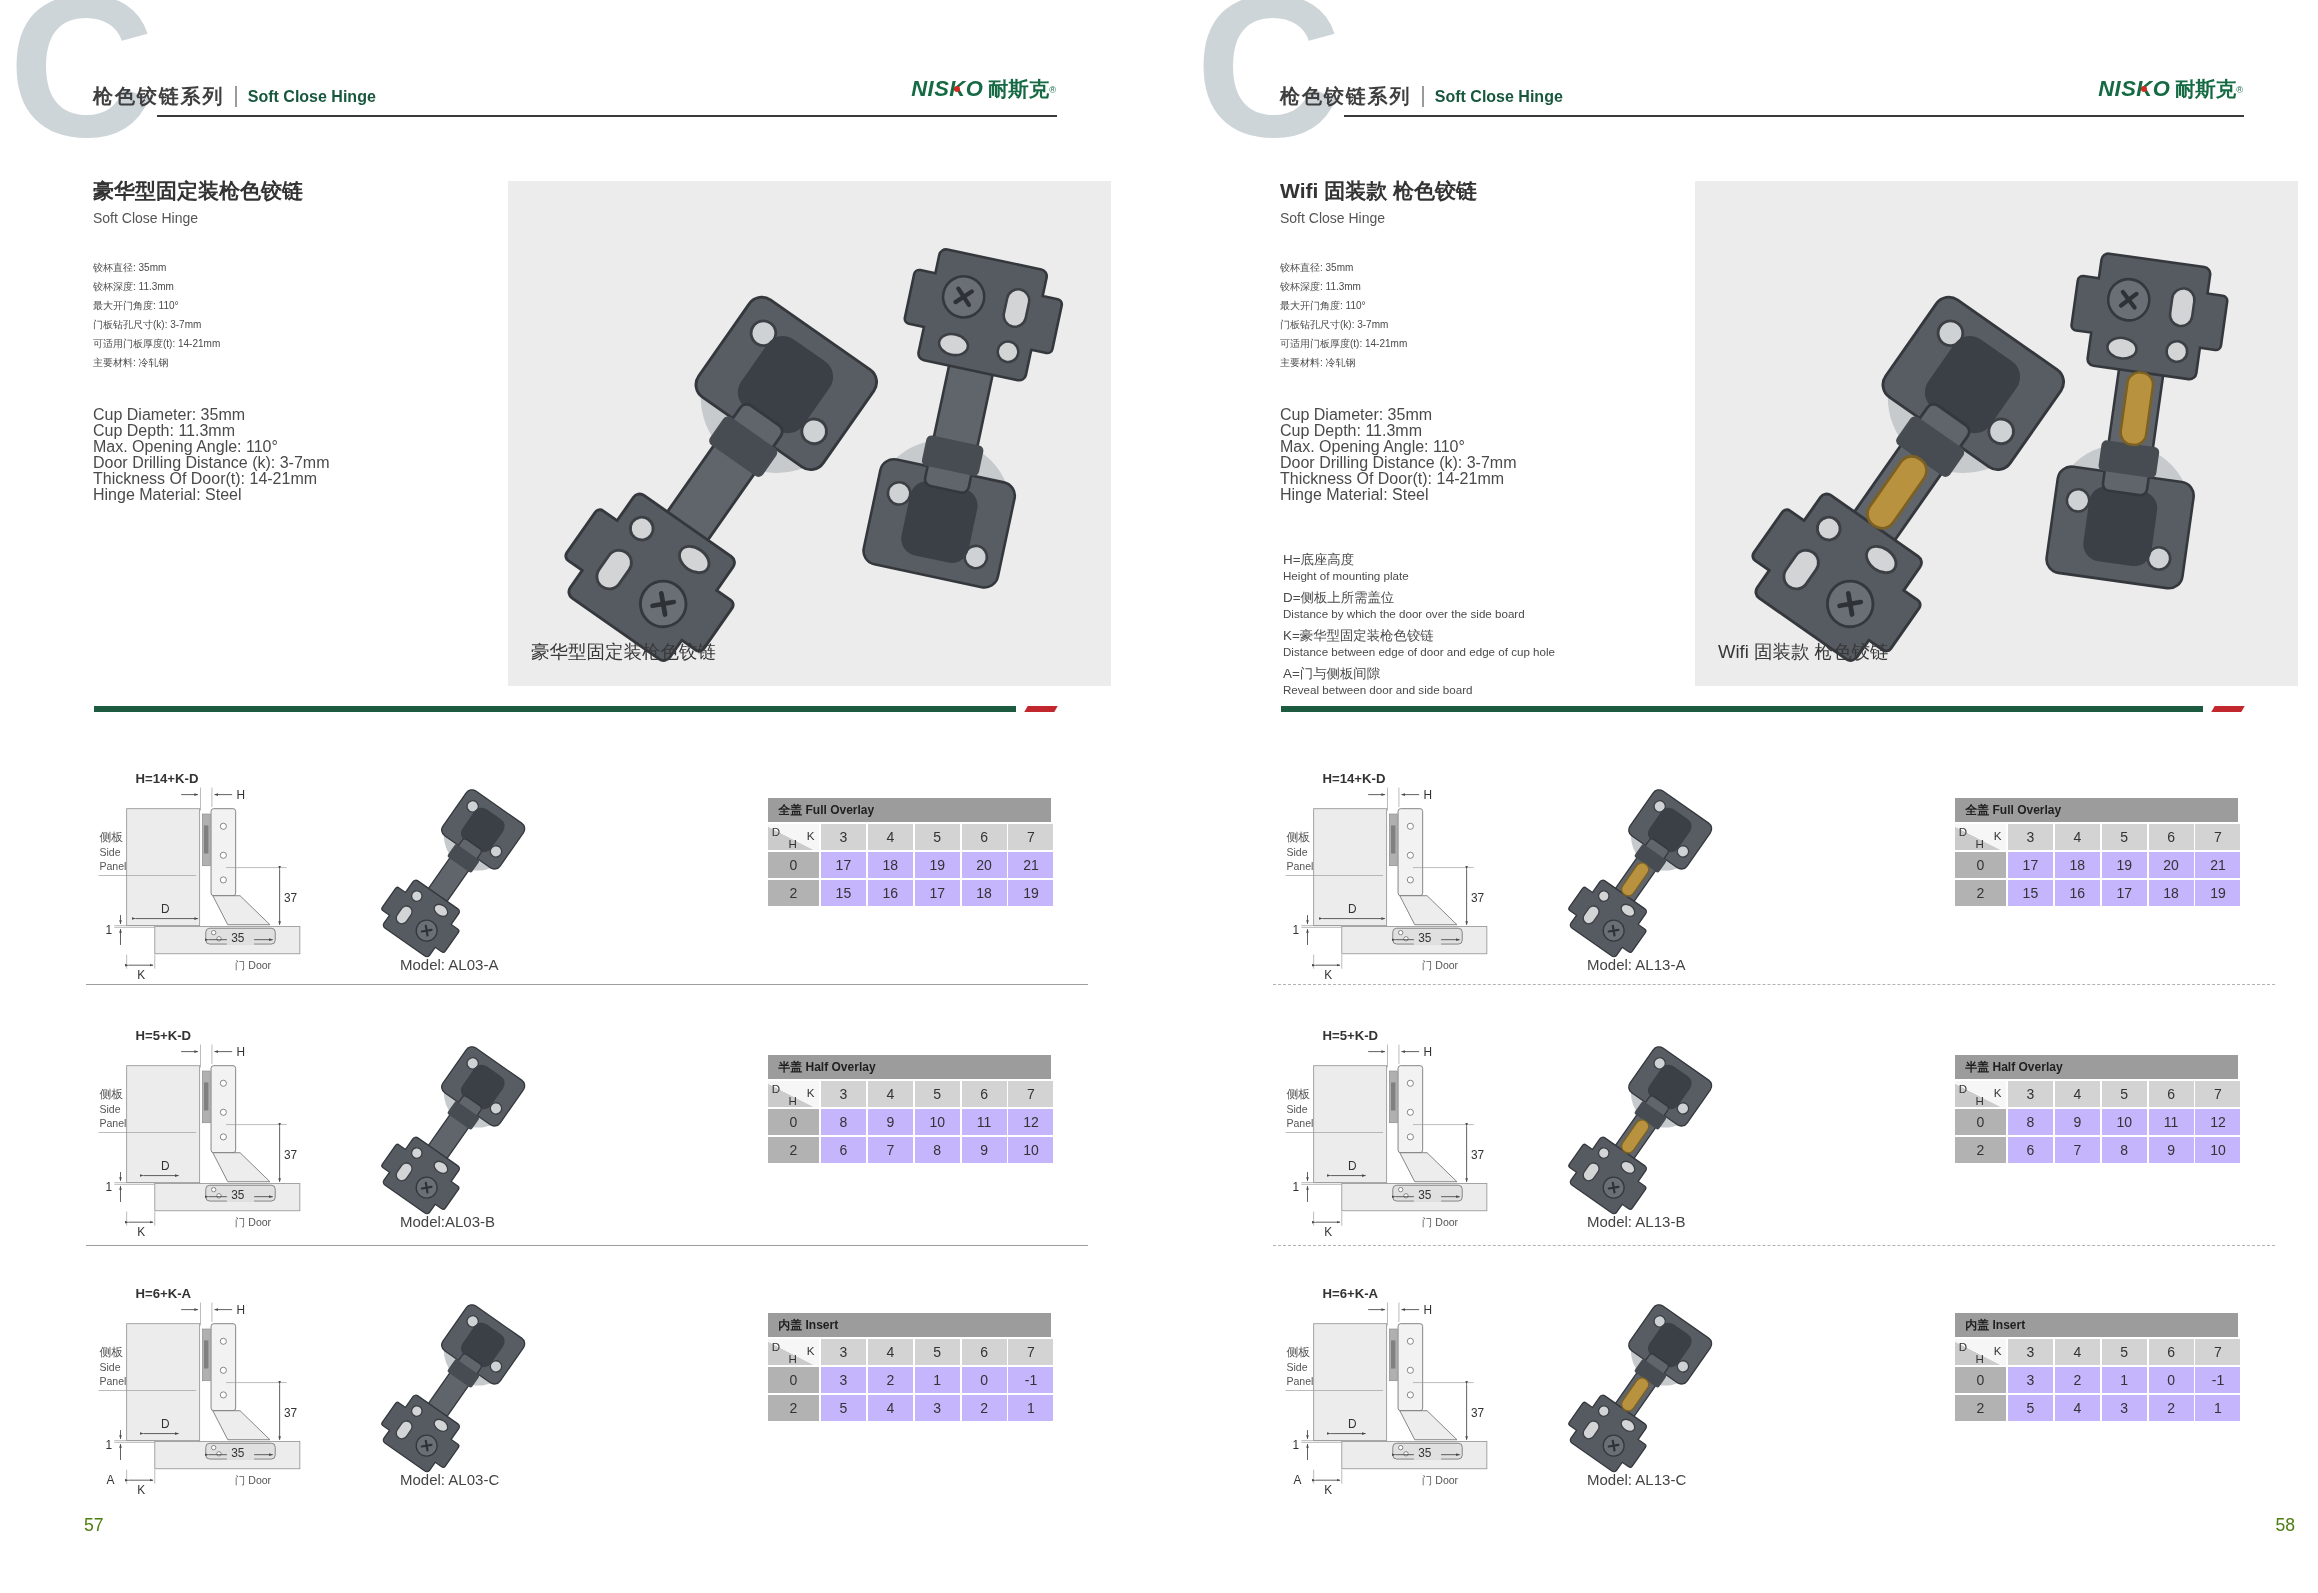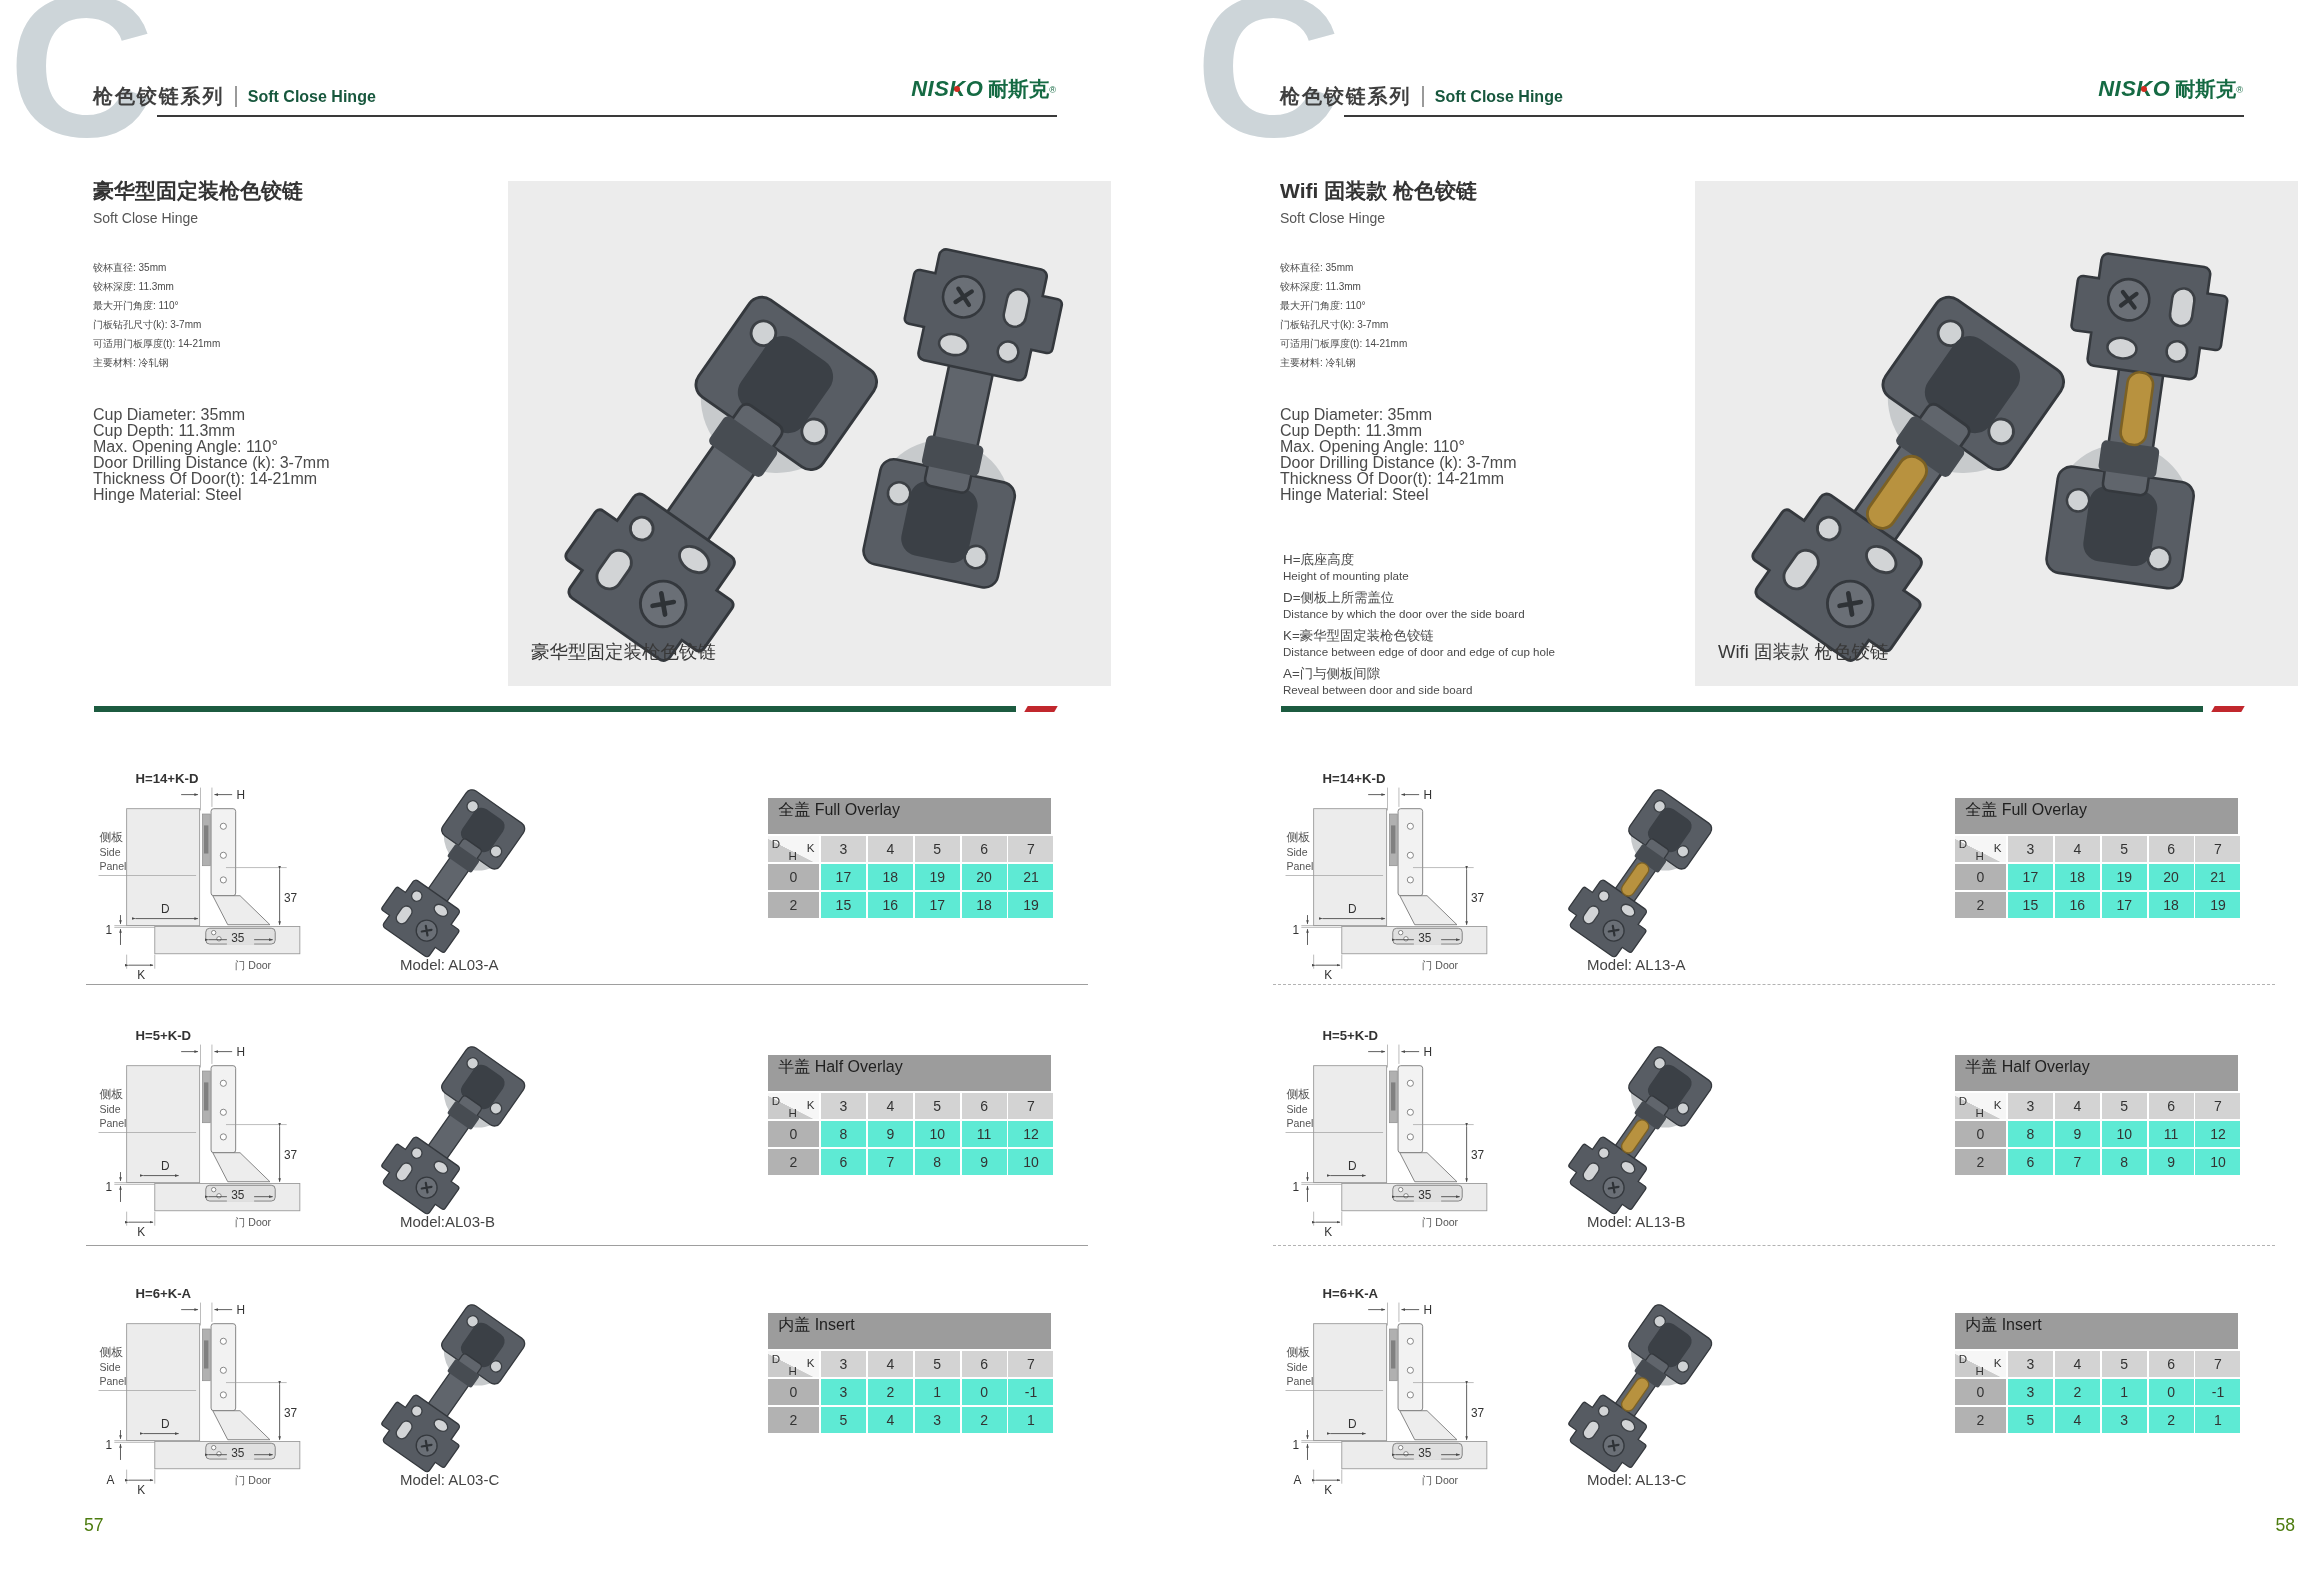--- a/index.html
+++ b/index.html
@@ -53,28 +53,28 @@
   .hinge-sm{position:absolute;left:359px;top:0;width:213px;height:202px;}
   .model{position:absolute;left:400px;top:186px;font-size:15px;color:#444;}
   .row-divider{position:absolute;left:86px;width:1002px;height:0;border-top:1.4px solid #9e9e9e;}
   .page-right .row-divider{border-top:1.4px dashed #b3b3b3;}
   .pageno{position:absolute;top:1515px;font-size:17.6px;color:#4d7c0f;}
   .page-left .pageno{left:84px;}
   .page-right .pageno{left:1062px;width:46px;text-align:right;}
 
   
   .tbl{position:absolute;left:768px;top:28px;width:283px;}
-  .tbl-title{height:36px;background:#9c9c9c;color:#1f1f1f;font-size:16px;font-weight:400;
+  .tbl-title{height:24px;background:#9c9c9c;color:#1f1f1f;font-size:12px;font-weight:700;
     line-height:24px;padding-left:10.2px;box-sizing:border-box;}
   .tbl-grid{margin-top:2.3px;display:grid;grid-template-columns:51px repeat(5,45px);
     grid-auto-rows:26px;gap:1.9px;}
   .cell{display:flex;align-items:center;justify-content:center;font-size:14px;color:#333;}
   .colhead{background:#d3d3d3;}
   .rowlabel{background:#b2b2b2;}
-  .val{background:#5eead4;}
+  .val{background:#c4b5fd;}
   .corner{position:relative;background:linear-gradient(to right top,#cbcbcb 44%,#f6f6f6 45%);}
   .corner span{position:absolute;font-size:11.6px;color:#333;}
   .corner .c-d{left:3.7px;top:0.9px;}
   .corner .c-k{right:4.6px;top:4.6px;}
   .corner .c-h{left:20.4px;bottom:0px;}
 
   
   .dg-formula{font:700 30px "Liberation Sans",sans-serif;fill:#333;}
   .dg-lab{font:400 27px "Liberation Sans",sans-serif;fill:#333;}
   .dg-cn{font:400 27px "Liberation Sans",sans-serif;fill:#555;}

